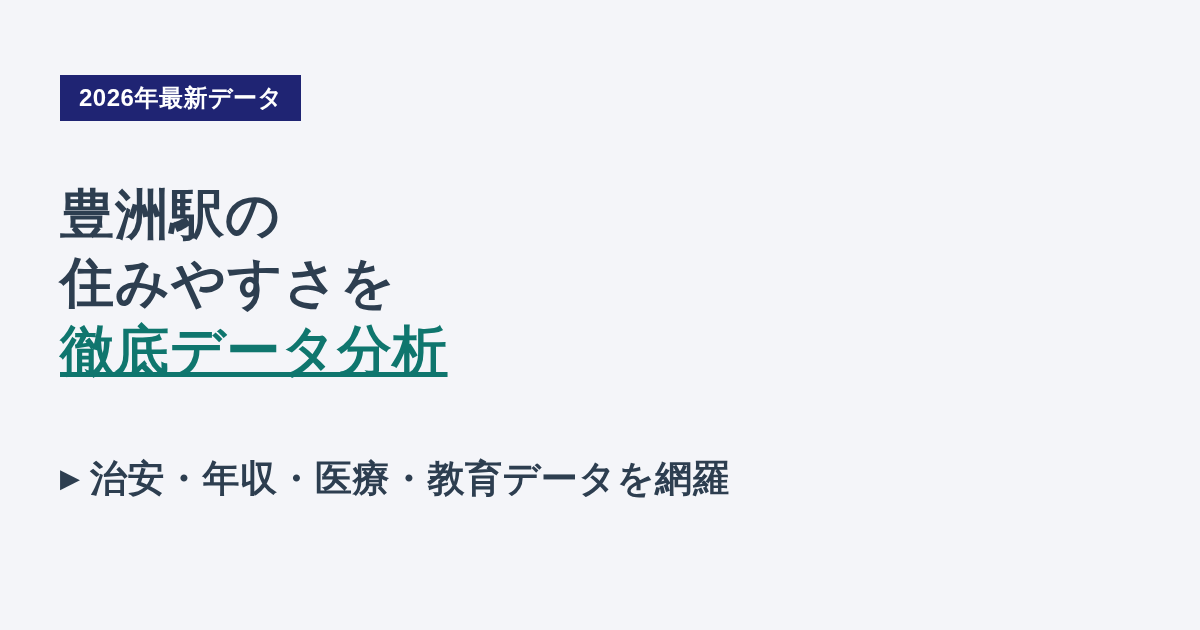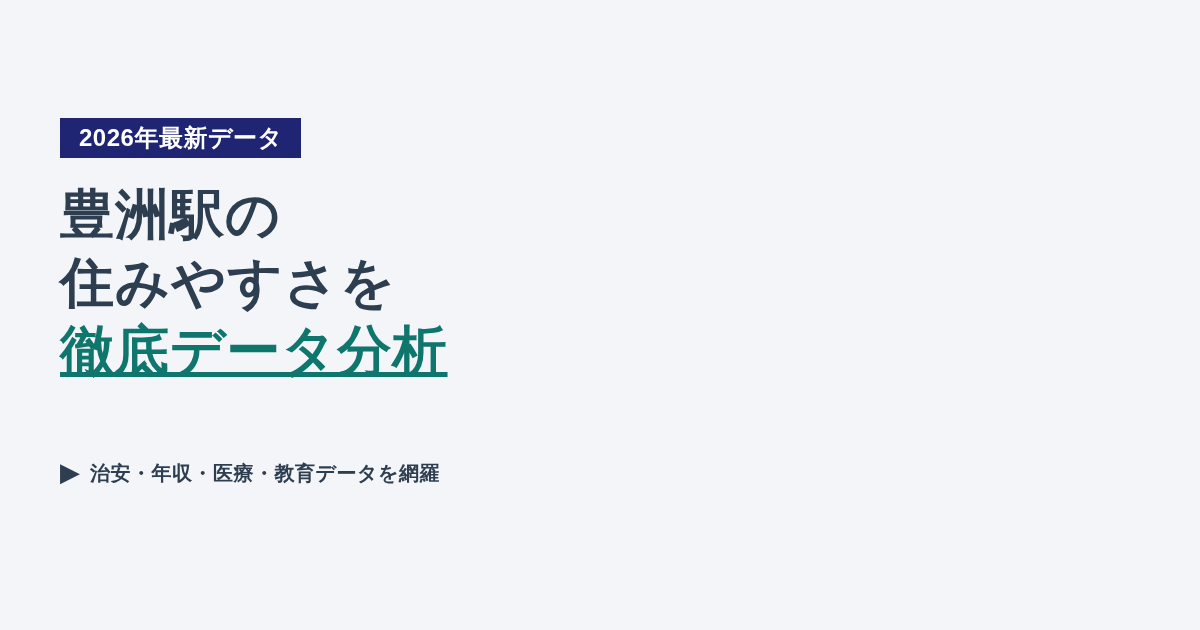--- a/index.html
+++ b/index.html
@@ -33,27 +33,26 @@
     top:60px;
     width:640px;
     height:500px;
   }
 
   
   #badge {
     position:absolute;
     left:0;
     top:15px;
-    height:40px;
+    height:46px;
     padding:0 18px 0 19px;
     background:#1f2473;
     display:flex;
     align-items:center;
     justify-content:center;
-    margin-top:43px;
   }
   #badge .badge-text {
     color:#ffffff;
     font-size:24px;
     font-weight:bold;
     letter-spacing:0.5px;
     line-height:1;
     white-space:nowrap;
   }
 
@@ -85,21 +84,21 @@
     white-space:nowrap;
   }
   #subtitle .tri {
     color:#2d3e50;
     font-size:26px;
     line-height:1;
     transform:translateY(-1px);
   }
   #subtitle .sub-text {
     color:#2d3e50;
-    font-size:20px;
+    font-size:37px;
     font-weight:bold;
     letter-spacing:0.5px;
     line-height:1;
   }
 
   
   #chart-panel {
     position:absolute;
     left:700px;
     top:65px;

